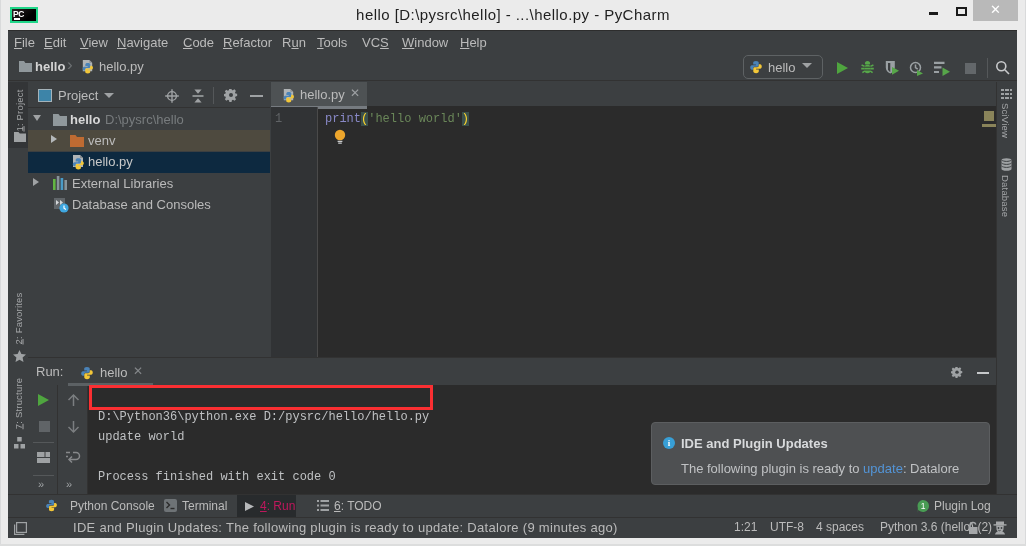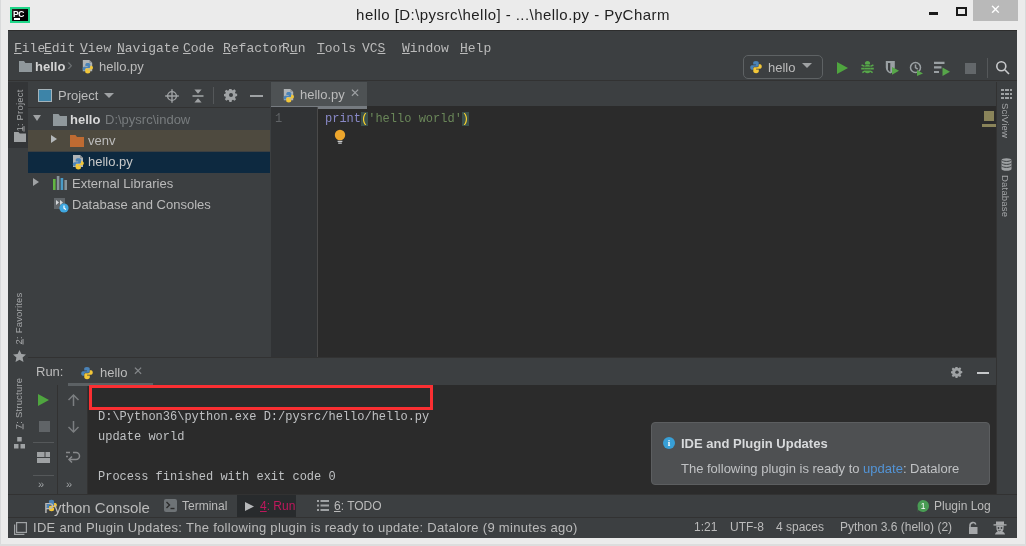--- a/index.html
+++ b/index.html
@@ -3,32 +3,32 @@
 <meta charset="utf-8">
 <style>
 * { margin:0; padding:0; box-sizing:border-box; }
 html,body { width:1026px; height:546px; overflow:hidden; }
 body { background:#ebebeb; font-family:"Liberation Sans", sans-serif; position:relative; }
 .abs { position:absolute; }
 .mono { font-family:"Liberation Mono", monospace; }
 .vl { writing-mode:vertical-rl; font-size:9px; letter-spacing:0.3px; }
 
 #titlebar { left:0; top:0; width:1026px; height:30px; background:#ebebeb; }
-#pclogo { left:10px; top:7px; width:20px; height:16px; background:linear-gradient(135deg,#2d2324 0%,#000 70%); border:2px solid #20d689; }
+#pclogo { left:10px; top:7px; width:28px; height:16px; background:linear-gradient(135deg,#2d2324 0%,#000 70%); border:2px solid #20d689; }
 #pclogo .pc { position:absolute; left:1px; top:0px; color:#fff; font-size:8.5px; font-weight:bold; letter-spacing:-0.5px;}
 #pclogo .bar { position:absolute; left:1.5px; bottom:1.5px; width:6px; height:1.5px; background:#fff; }
 #wtitle { left:0; top:0; width:1026px; height:19px; text-align:center; line-height:29px; font-size:15px; letter-spacing:0.45px; color:#1f1f1f; }
 #btn-min { left:929px; top:12px; width:9px; height:3px; background:#1a1a1a; }
 #btn-max { left:956px; top:7px; width:11px; height:9px; border:2px solid #1a1a1a; background:#ebebeb; }
 #btn-close { left:973px; top:0px; width:45px; height:21px; background:#b9b9b9; color:#fff; text-align:center; font-size:13px; line-height:20px;}
 
 #shell { left:8px; top:30px; width:1009px; height:508px; background:#3c3f41; }
 
 #menubar { left:8px; top:30px; width:1009px; height:21px; color:#bbbbbb; font-size:13px; }
-#menubar span.mi { position:absolute; top:11px;font-family:Liberation Mono, monospace; }
+#menubar span.mi { position:absolute; top:5px; }
 #menubar u { text-decoration:underline; }
 
 #navbar { left:8px; top:51px; width:1009px; height:30px; border-bottom:1px solid #323232; color:#bbbbbb; font-size:13px;}
 
 #leftstripe { left:8px; top:82px; width:20px; height:412px; background:#3c3f41; }
 #projbtn { left:8px; top:82px; width:20px; height:66px; background:#333537; }
 .vlabel { position:absolute; color:#a4a6a8; font-size:9.5px; letter-spacing:0.2px; white-space:nowrap; }
 #project-panel { left:28px; top:82px; width:242px; height:275px; background:#3c3f41; }
 #pp-header { left:28px; top:82px; width:242px; height:26px; border-bottom:1px solid #323232; }
 #editor { left:271px; top:82px; width:725px; height:275px; background:#2b2b2b; }
@@ -43,21 +43,21 @@
 #run-col1 { left:28px; top:385px; width:30px; height:109px; background:#3c3f41; border-right:1px solid #323232; }
 #run-col2 { left:58px; top:385px; width:30px; height:109px; background:#3c3f41; border-right:1px solid #323232; }
 #console { left:89px; top:385px; width:907px; height:109px; background:#2b2b2b; }
 #redbox { left:89px; top:385px; width:344px; height:25px; border:3px solid #fa2f32; }
 .ctext { position:absolute; font-family:"Liberation Mono", monospace; font-size:12px; color:#bfc1c3; white-space:pre;margin-top:20px; }
 
 #notif { left:651px; top:422px; width:339px; height:63px; background:#4e5052; border:1px solid #5c5e60; border-radius:4px; }
 
 #bottombar { left:8px; top:494px; width:1009px; height:23px; background:#3c3f41; border-top:1px solid #323232; color:#bbbbbb; font-size:12px; }
 #statusbar { left:8px; top:517px; width:1009px; height:21px; background:#3c3f41; border-top:1px solid #323232; color:#bbbbbb; font-size:12px; }
-.sb { position:absolute; top:520px; color:#bbbbbb; font-size:12px; }
+.sb { position:absolute; top:520px; color:#bbbbbb; font-size:12px;margin-left:40px; }
 </style>
 </head>
 <body>
 <div class="abs" id="titlebar"></div>
 <div class="abs" style="left:0;top:0;width:1px;height:546px;background:#d9dadb"></div>
 <div class="abs" style="left:1025px;top:0;width:1px;height:546px;background:#d9dadb"></div>
 <div class="abs" style="left:0;top:544px;width:1026px;height:2px;background:#dcdddd"></div>
 <div class="abs" id="wtitle">hello [D:\pysrc\hello] - ...\hello.py - PyCharm</div>
 <div class="abs" id="pclogo">
     <span class="pc">PC</span>
@@ -167,21 +167,21 @@
   </svg>
 <div class="abs" style="left:250px;top:95px;width:13px;height:2px;background:#9fa2a4"></div>
 
 <div class="abs" style="left:28px;top:130px;width:242px;height:21px;background:#4e4a3f"></div>
 <div class="abs" style="left:28px;top:152px;width:242px;height:21px;background:#0d2940"></div>
 <span class="abs" style="left:33px;top:115px;width:0;height:0;border-left:4.5px solid transparent;border-right:4.5px solid transparent;border-top:6px solid #9fa2a4"></span>
 <svg class="abs" style="left:53px;top:113px" width="14" height="13" viewBox="0 0 14 13">
     <path fill="#90989c" d="M0 1h5.5l1.5 2H14v10H0z"></path>
   </svg>
 <span class="abs" style="left:70px;top:112px;font-size:13px;font-weight:bold;color:#d8d8d8">hello</span>
-<span class="abs" style="left:105px;top:112px;font-size:13px;color:#787c7e">D:\pysrc\indow</span>
+<span class="abs" style="left:105px;top:112px;font-size:13px;color:#787c7e">D:\pysrc\hello</span>
 <span class="abs" style="left:51px;top:135px;width:0;height:0;border-top:4.5px solid transparent;border-bottom:4.5px solid transparent;border-left:6px solid #b4b8ba"></span>
 <svg class="abs" style="left:70px;top:134px" width="14" height="13" viewBox="0 0 14 13">
     <path fill="#bf6b32" d="M0 1h5.5l1.5 2H14v10H0z"></path>
   </svg>
 <span class="abs" style="left:88px;top:133px;font-size:13px;color:#bbbbbb">venv</span>
 <svg class="abs" style="left:70px;top:154px" width="16" height="16" viewBox="0 0 16 16">
     <path fill="#b0b4b6" d="M3 1h7l3 3v9H3z"></path>
     <path fill="#8a8e90" d="M10 1l3 3h-3z"></path>
     <path fill="#4a83b8" d="M8.2 4.2c-1.7 0-2.5.7-2.5 1.7v1.6h2.5v.8h-3.7c-1.2 0-1.7 1.2-1.7 2s.5 2 1.7 2h1.2v-1.2c0-1.2.8-1.6 1.6-1.6h2.5c.8 0 1.2-.6 1.2-1.6V5.9c0-1-.8-1.7-2.8-1.7z"></path>
     <path fill="#f3c738" d="M8.4 15.4c1.7 0 2.5-.7 2.5-1.7v-1.6H8.4v-.8h3.7c1.2 0 1.7-1.2 1.7-2s-.5-2-1.7-2h-1.2v1.2c0 1.2-.8 1.6-1.6 1.6H6.8c-.8 0-1.2.6-1.2 1.6v1.9c0 1 .8 1.8 2.8 1.8z"></path>
@@ -338,21 +338,21 @@
 <div class="abs" id="notif"></div>
 <div class="abs" style="left:663px;top:437px;width:12px;height:12px;border-radius:50%;background:#389fd6;color:#fff;font-size:9px;font-weight:bold;text-align:center;line-height:12px;font-family:'Liberation Serif',serif">i</div>
 <span class="abs" style="left:681px;top:436px;font-size:13px;font-weight:bold;color:#d8dadc">IDE and Plugin Updates</span>
 <span class="abs" style="left:681px;top:461px;font-size:13px;color:#c0c2c4">The following plugin is ready to <span style="color:#5394d6">update</span>: Datalore</span>
 <div class="abs" id="bottombar"></div>
 
 <svg class="abs" style="left:45px;top:499px" width="13" height="13" viewBox="0 0 16 16">
     <path fill="#4a83b8" d="M7.9 1c-2.2 0-3.1.9-3.1 2.1v2h3.1v.9H3.3C2 6 1.4 7.5 1.4 8.6s.6 2.5 1.9 2.5h1.5V9.6c0-1.4.9-1.9 1.9-1.9h2.9c1 0 1.5-.7 1.5-1.9V3.1C11.1 1.9 10.1 1 7.9 1z"></path>
     <path fill="#f3c738" d="M8.1 15c2.2 0 3.1-.9 3.1-2.1v-2H8.1V10h4.6c1.3 0 1.9-1.5 1.9-2.6s-.6-2.5-1.9-2.5h-1.5v1.5c0 1.4-.9 1.9-1.9 1.9H6.4c-1 0-1.5.7-1.5 1.9v2.7C4.9 14.1 5.9 15 8.1 15z"></path>
   </svg>
-<span class="abs" style="left:44px;top:499px;font-size:15px;color:#bbbbbb">Python Console</span>
+<span class="abs" style="left:70px;top:499px;font-size:12px;color:#bbbbbb">Python Console</span>
 <svg class="abs" style="left:164px;top:499px" width="13" height="13" viewBox="0 0 13 13">
     <rect x="0" y="0" width="13" height="13" rx="2" fill="#6e7376"></rect>
     <path d="M2.5 3l3 3-3 3" stroke="#2b2b2b" stroke-width="1.4" fill="none"></path>
     <path d="M6.5 9.5h4" stroke="#2b2b2b" stroke-width="1.4"></path>
   </svg>
 <span class="abs" style="left:182px;top:499px;font-size:12px;color:#bbbbbb">Terminal</span>
 <div class="abs" style="left:237px;top:495px;width:59px;height:22px;background:#282b2d"></div>
 <svg class="abs" style="left:245px;top:502px" width="9" height="9" viewBox="0 0 9 9">
     <path fill="#b6b8ba" d="M0 0l9 4.5L0 9z"></path>
   </svg>

